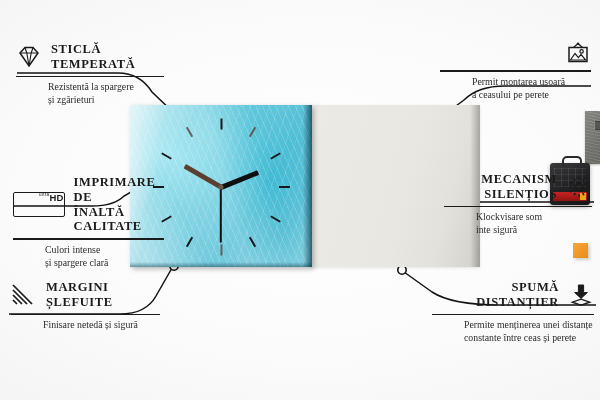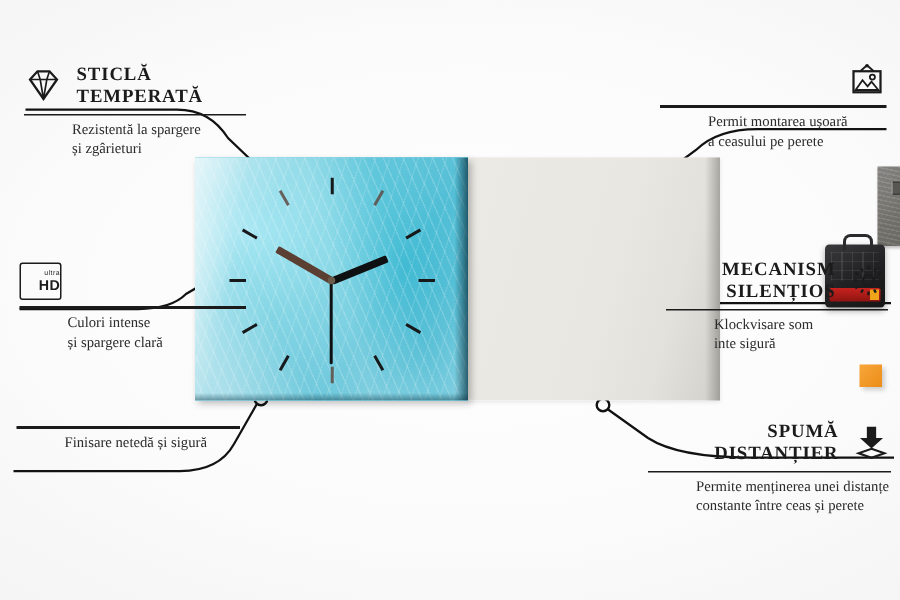--- a/index.html
+++ b/index.html
@@ -119,22 +119,22 @@
     font-family:"Liberation Serif", serif;
     font-size:9.8px;color:#2b2b2b;line-height:1.32;margin-left:32px;
   }
   .callout.right .head{justify-content:flex-end;}
   .callout.right .title{text-align:right;}
   .callout.right .desc{}
 
   .ico{width:26px;height:24px;flex:0 0 auto;display:block;}
   .ico-hd{
     width:26px;height:23px;border:1.6px solid #1b1b1b;border-radius:2px;
-    display:flex;flex-direction:column;align-items:flex-end;justify-content:center;
-    font-family:"Liberation Sans", sans-serif;color:#1b1b1b;line-height:1;
+    display:flex;flex-direction:row;align-items:flex-start;justify-content:center;
+    font-family:"Liberation Sans", sans-serif;color:#1b1b1b;line-height:1;padding-left:25px;
   }
   .ico-hd .u{font-size:4.6px;letter-spacing:.3px;margin-bottom:1px;}
   .ico-hd .h{font-size:9.5px;font-weight:bold;letter-spacing:.2px;}
 
   
   #wires{position:absolute;left:0;top:0;width:600px;height:400px;pointer-events:none;}
 </style>
 </head>
 <body>
 
@@ -221,29 +221,47 @@
       <div>și zgârieturi</div>
     </div>
   </div>
 
   <div class="callout left" style="left:13px;top:175px;width:152px;">
     <div class="head">
       <div class="ico-hd">
         <span class="u">ultra</span>
         <span class="h">HD</span>
       </div>
+      <div class="title">
+        <div>IMPRIMARE DE</div>
+        <div>ÎNALTĂ CALITATE</div>
+      </div>
     </div>
     <div class="rule" style="width:151px;"></div>
     <div class="desc">
       <div>Culori intense</div>
       <div>și spargere clară</div>
     </div>
   </div>
 
   <div class="callout left" style="left:11px;top:280px;width:150px;">
+    <div class="head">
+      <svg class="ico" viewBox="0 0 26 24">
+        <g stroke="#1b1b1b" stroke-width="1.7">
+          <line x1="2" y1="2" x2="21" y2="21"></line>
+          <line x1="2" y1="7" x2="16" y2="21"></line>
+          <line x1="2" y1="12" x2="11" y2="21"></line>
+          <line x1="2" y1="17" x2="6" y2="21"></line>
+        </g>
+      </svg>
+      <div class="title">
+        <div>MARGINI</div>
+        <div>ȘLEFUITE</div>
+      </div>
+    </div>
     <div class="rule" style="width:149px;"></div>
     <div class="desc">
       <div>Finisare netedă și sigură</div>
     </div>
   </div>
 
   <div class="callout right" style="left:440px;top:42px;width:151px;">
     <div class="head">
       <svg class="ico" viewBox="0 0 26 24">
         <path d="M13,1.5 L8.5,5.5 M13,1.5 L17.5,5.5" fill="none" stroke="#1b1b1b" stroke-width="1.2"></path>

